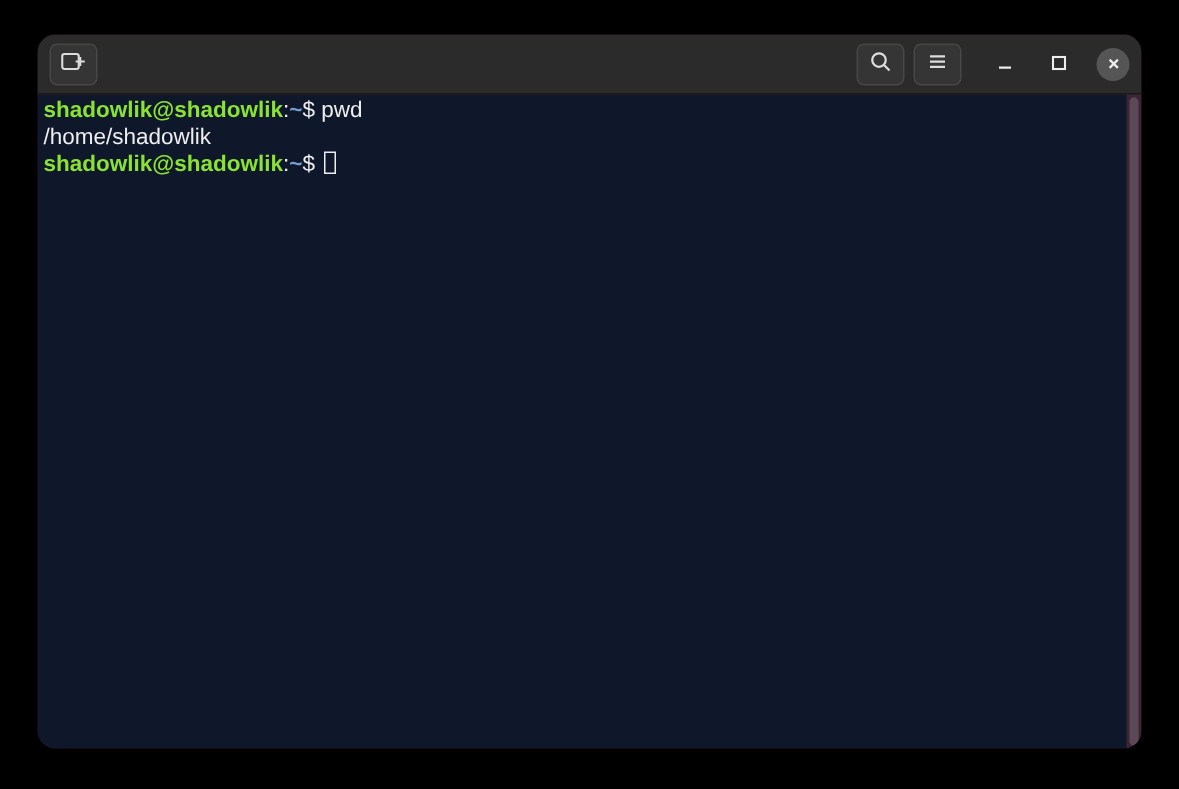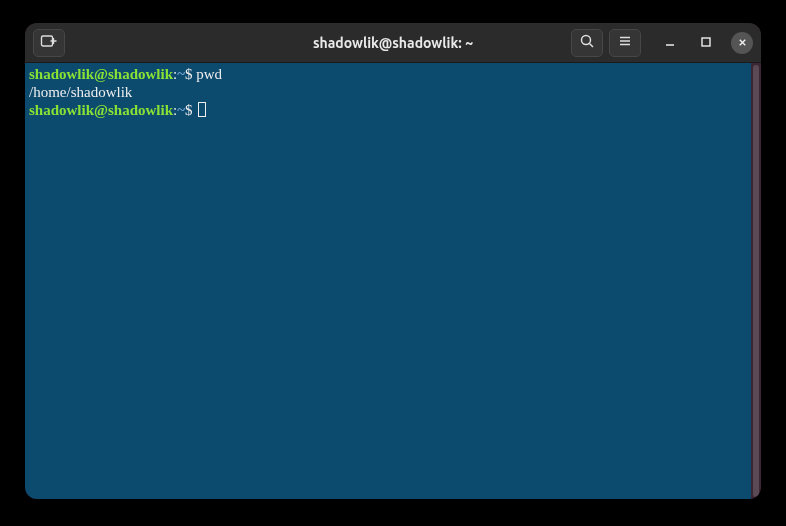--- a/index.html
+++ b/index.html
@@ -83,24 +83,24 @@
       background: #555;
       border-radius: 50%;
     }
     .window-ctrl svg { stroke: #eee; fill: none; }
     .terminal-wrap {
       display: flex;
       height: calc(100% - 40px);
     }
     .terminal {
       flex: 1;
-      background: #0c4a6e;
+      background: #0f172a;
       color: #eee;
       padding: 2px 4px;
-      font-family: Liberation Serif, serif;
+      font-family: Liberation Sans, sans-serif;
       font-size: 15px;
       line-height: 18px;
       white-space: pre;
     }
     .scrollbar {
       width: 10px;
       background: #3b2636;
       position: relative;
     }
     .scrollbar-thumb {
@@ -137,21 +137,20 @@
       <div class="tb-btn">
         <span>
           <svg width="18" height="16" viewBox="0 0 18 16" stroke-width="1.4">
             <rect x="1.5" y="3" width="11" height="10" rx="1.5"></rect>
             <line x1="13.5" y1="5" x2="13.5" y2="11"></line>
             <line x1="10.5" y1="8" x2="16.5" y2="8"></line>
           </svg>
         </span>
       </div>
     </div>
-    <div class="title">shadowlik@shadowlik: ~</div>
     <div class="titlebar-right">
       <div class="tb-btn">
         <span>
           <svg width="16" height="16" viewBox="0 0 16 16" stroke-width="1.5">
             <circle cx="7" cy="7" r="4.5"></circle>
             <line x1="10.5" y1="10.5" x2="14" y2="14"></line>
           </svg>
         </span>
       </div>
       <div class="tb-btn">

